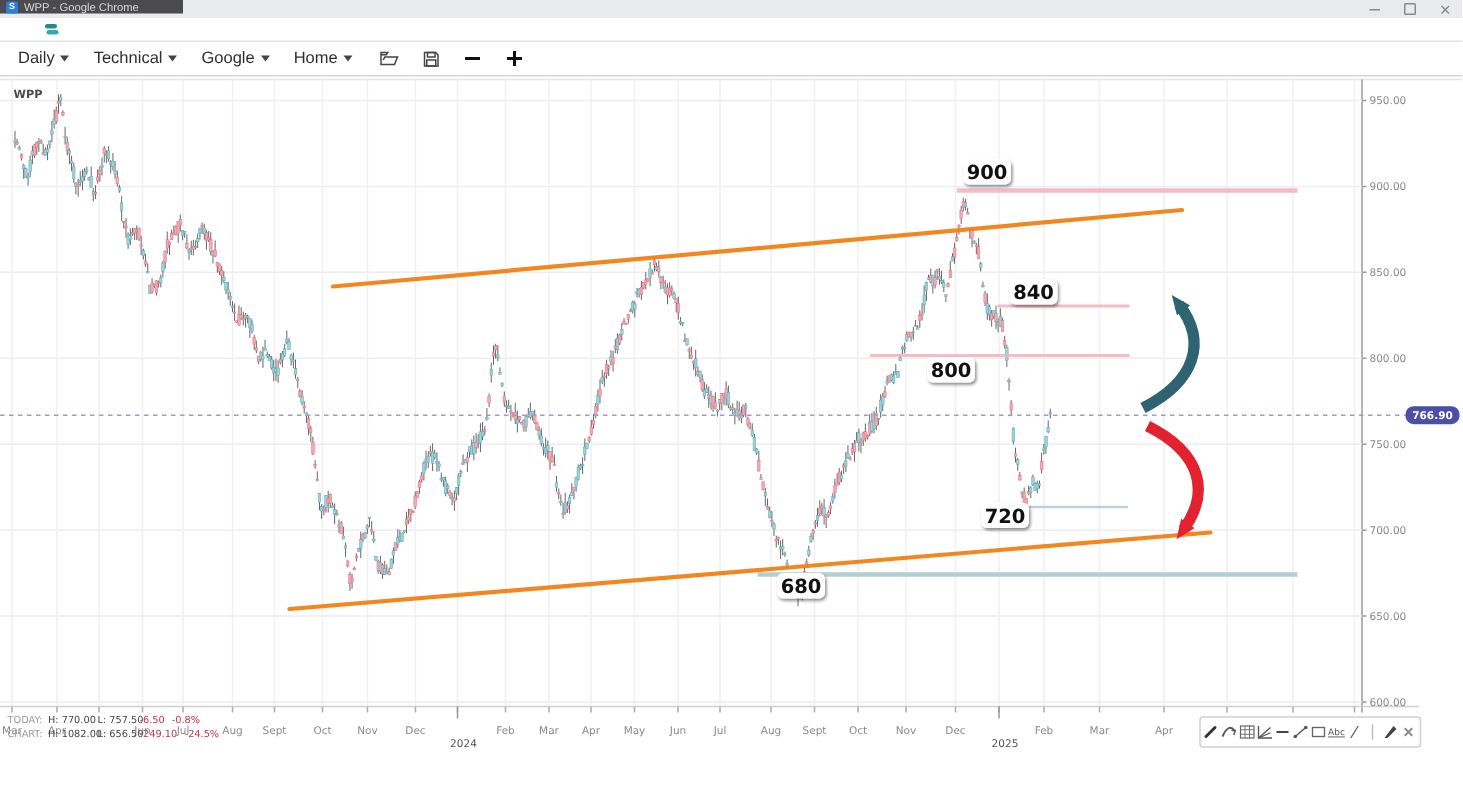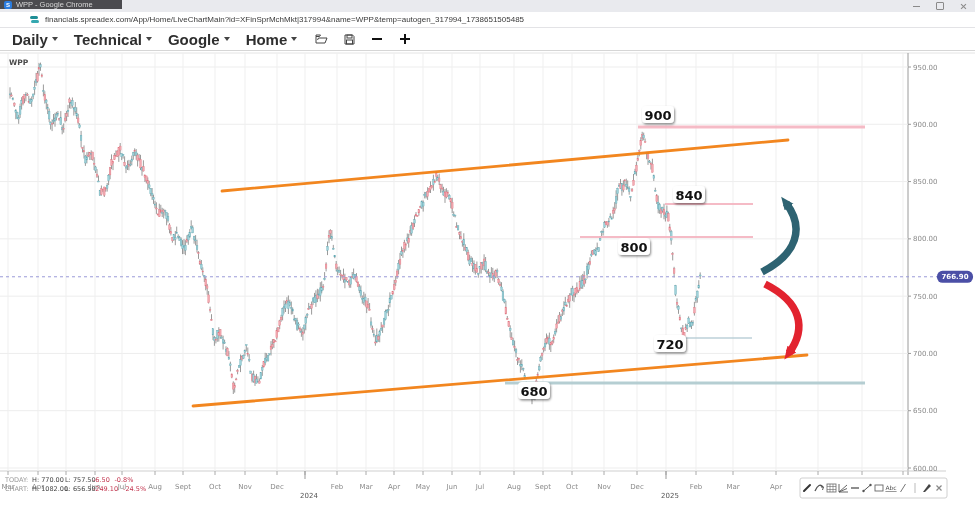--- a/index.html
+++ b/index.html
@@ -17,21 +17,21 @@
   .win-close::before{transform:rotate(45deg);} .win-close::after{transform:rotate(-45deg);}
   .urlbar{height:15px;background:#fff;border-bottom:1px solid #e3e3e6;display:flex;align-items:center;
     padding-left:30px;gap:6px;}
   .site-icon{width:9px;height:8px;position:relative;display:inline-block;}
   .site-icon::before,.site-icon::after{content:"";position:absolute;left:0;width:8px;height:3px;border-radius:2px;background:#1e8e96;}
   .site-icon::before{top:0;} .site-icon::after{top:4px;left:1px;background:#35a8b0;}
   .url-text{font-size:8px;color:#3a3a3a;white-space:nowrap;}
   .menubar{height:22px;background:#fff;border-bottom:1px solid #d6d6d6;display:flex;align-items:center;
     padding-left:8px;gap:4px;}
   .menu{display:flex;align-items:center;gap:4px;padding:3px 8px 3px 4px;cursor:pointer;}
-  .menu-label{font-size:15px;font-weight:bold;color:#2e2e2e;}
+  .menu-label{font-size:11px;font-weight:normal;color:#2e2e2e;}
   .caret{width:0;height:0;border-left:3px solid transparent;border-right:3px solid transparent;
     border-top:4px solid #444;display:inline-block;}
   .tool-ic{margin:0 6px;display:flex;align-items:center;cursor:pointer;}
   .chart-wrap{position:relative;width:975px;height:473px;}
   svg text{font-family:"DejaVu Sans","Liberation Sans",sans-serif;}
 </style>
 </head>
 <body>
 
 <div class="titlebar">
@@ -41,21 +41,20 @@
   </div>
   <div class="win-controls">
     <span class="win-min"></span>
     <span class="win-max"></span>
     <span class="win-close"></span>
   </div>
 </div>
 
 <div class="urlbar">
   <span class="site-icon"></span>
-  <span class="url-text">financials.spreadex.com/App/Home/LiveChartMain?id=XFinSprMchMkt|317994&amp;name=WPP&amp;temp=autogen_317994_1738651505485</span>
 </div>
 
 <div class="menubar">
   <div class="menu">
     <span class="menu-label">Daily</span>
       <span class="caret"></span>
   </div>
   <div class="menu">
     <span class="menu-label">Technical</span>
       <span class="caret"></span>

